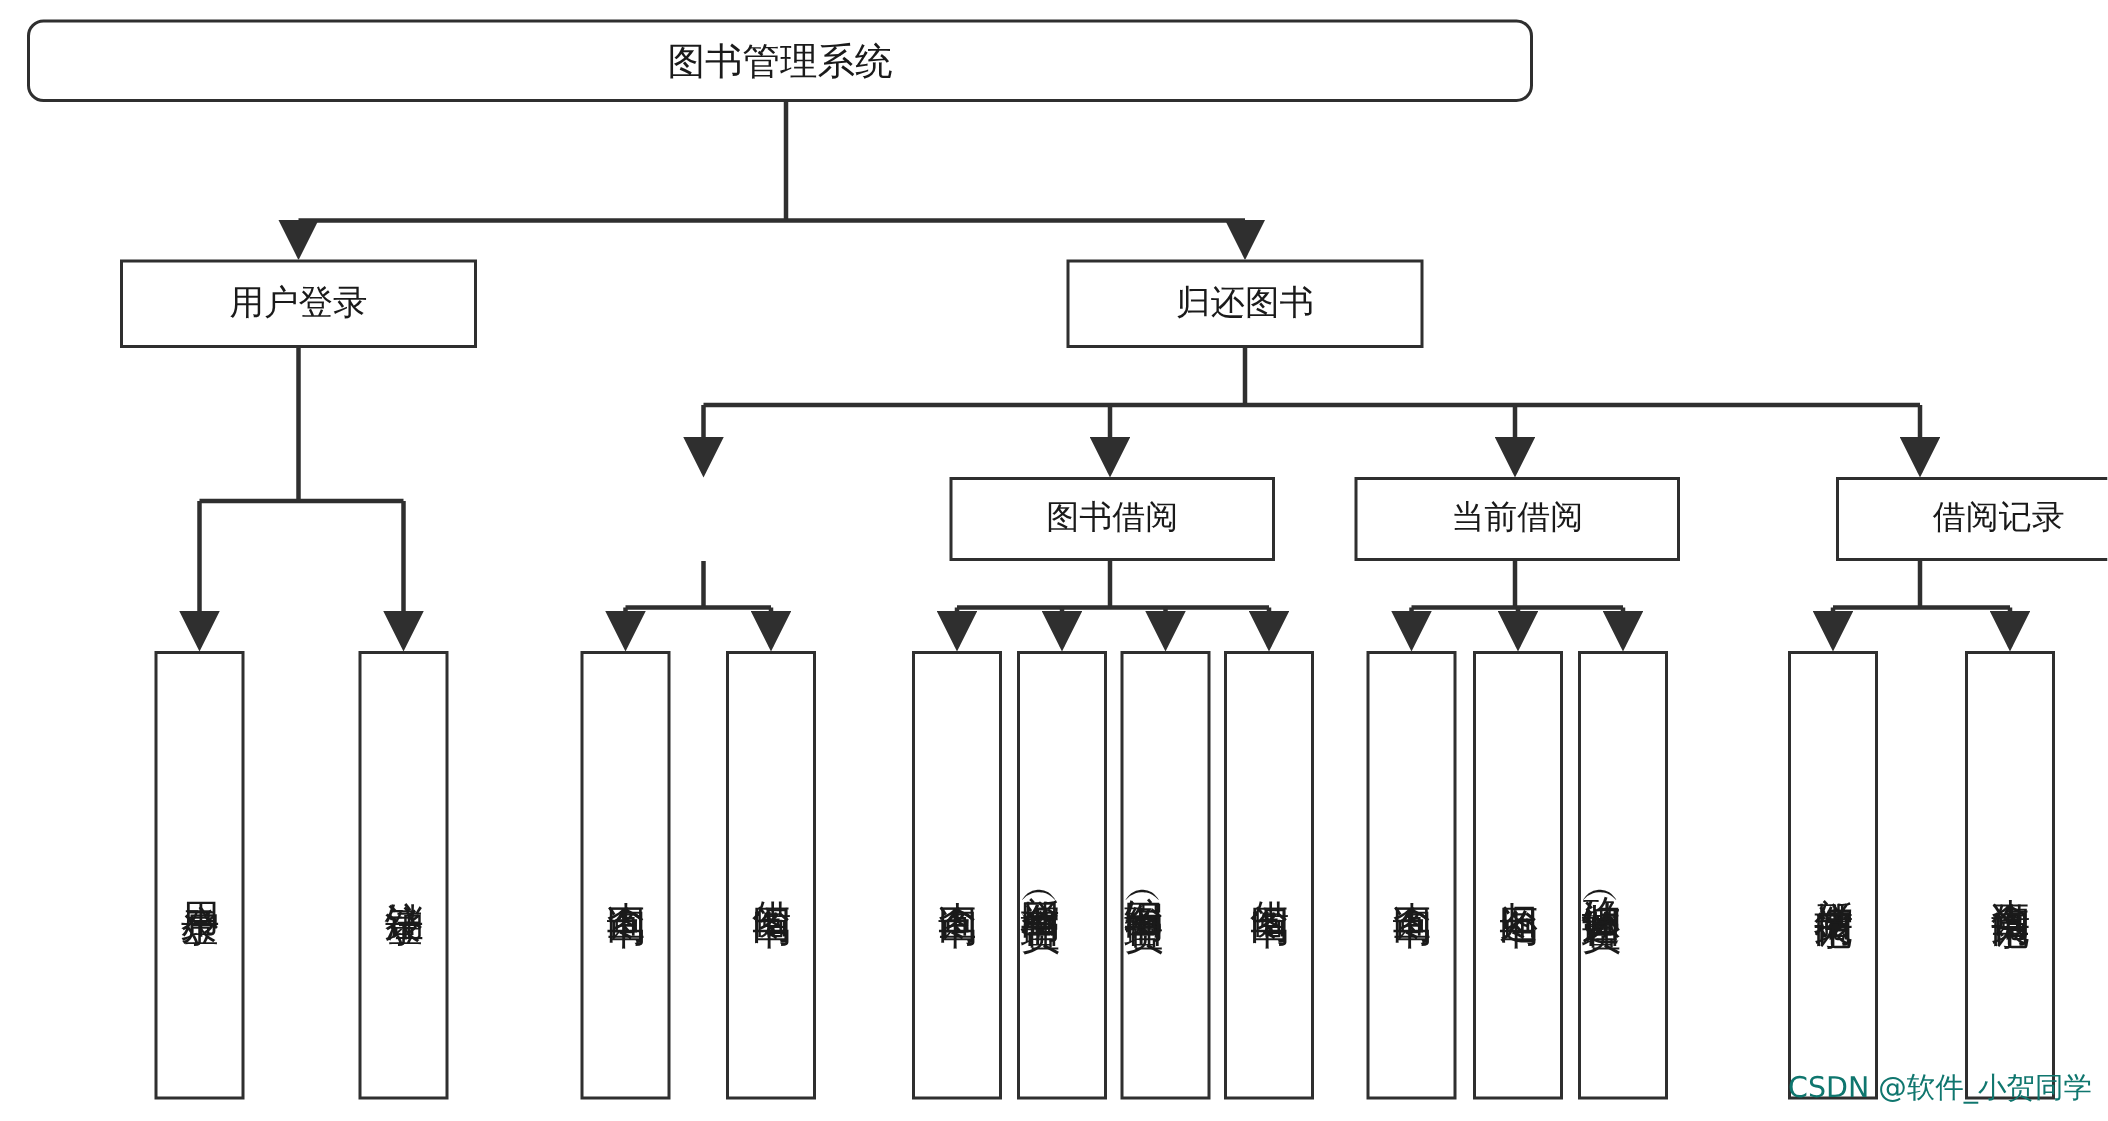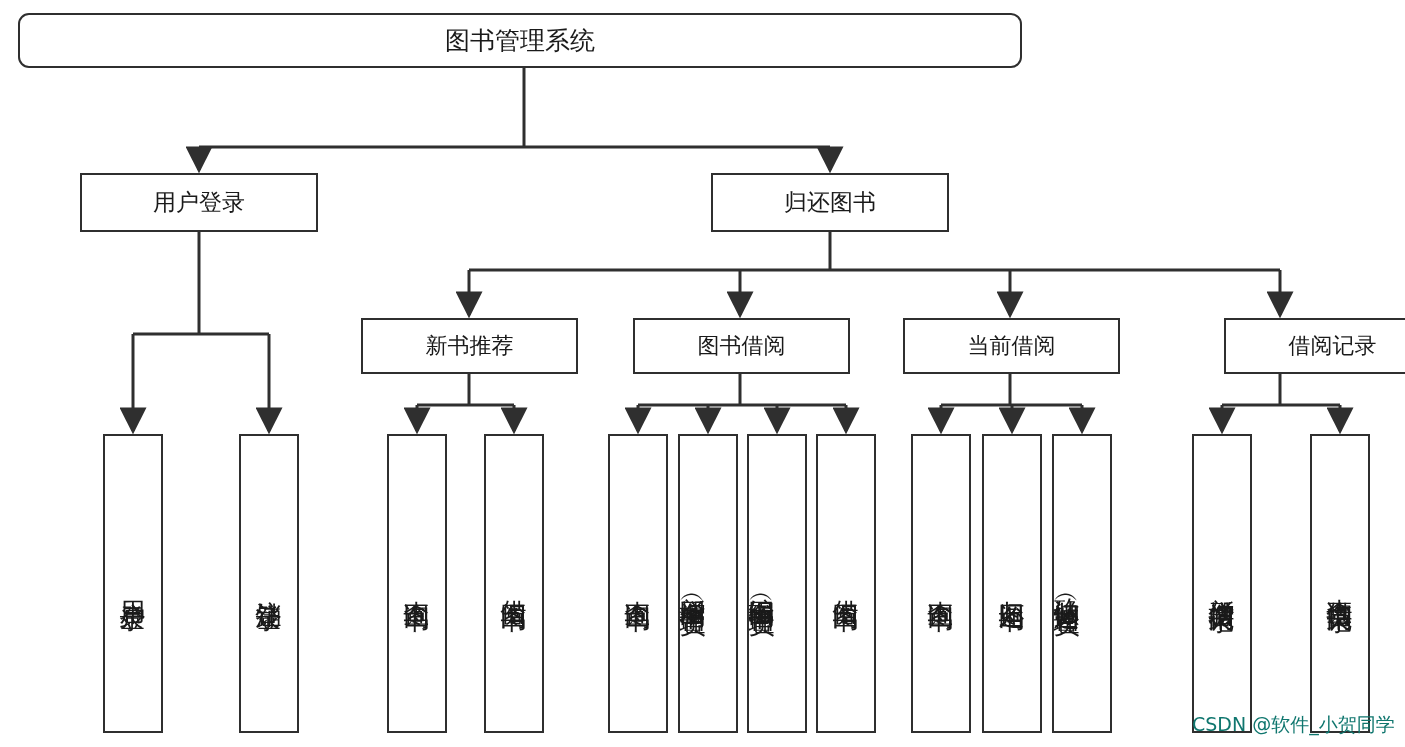--- a/index.html
+++ b/index.html
@@ -128,23 +128,20 @@
     <span class="label">图书管理系统</span>
   </div>
 
   <div class="node level1" style="left:80px; top:173px; width:238px; height:59px;">
     <span class="label">用户登录</span>
   </div>
   <div class="node level1" style="left:711px; top:173px; width:238px; height:59px;">
     <span class="label">归还图书</span>
   </div>
 
-  <div class="node level2" style="left:361px; top:318px; width:217px; height:56px;">
-    <span class="label">新书推荐</span>
-  </div>
   <div class="node level2" style="left:903px; top:318px; width:217px; height:56px;">
     <span class="label">当前借阅</span>
   </div>
   <div class="node level2" style="left:633px; top:318px; width:217px; height:56px;">
     <span class="label">图书借阅</span>
   </div>
   <div class="node level2" style="left:1224px; top:318px; width:217px; height:56px;">
     <span class="label">借阅记录</span>
   </div>
 

